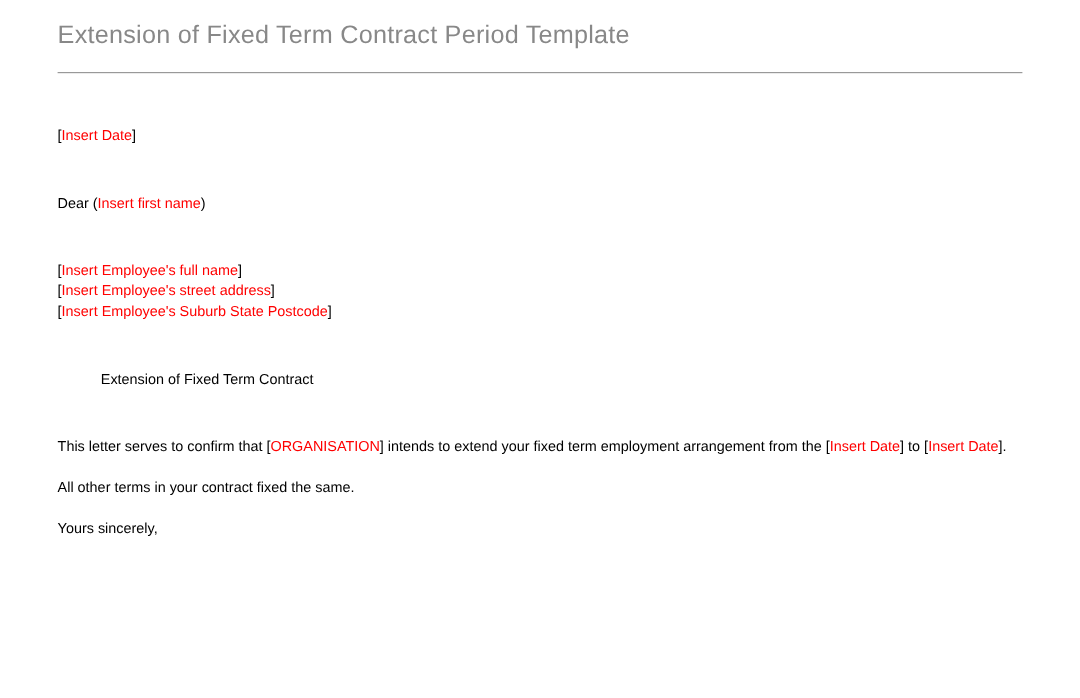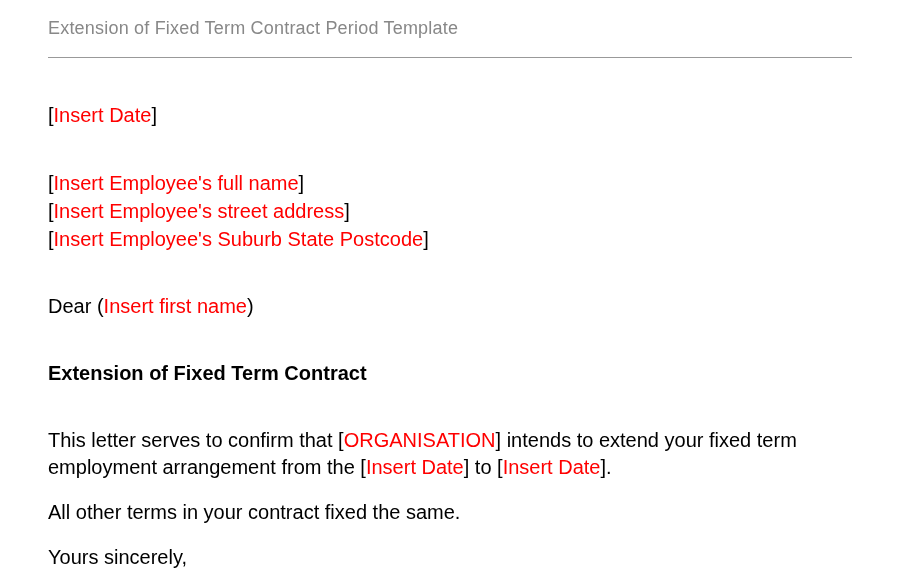--- a/index.html
+++ b/index.html
@@ -4,72 +4,73 @@
   <style>
     * { margin: 0; padding: 0; box-sizing: border-box; }
     body {
       font-family: Arial, Helvetica, sans-serif;
       background: #ffffff;
       width: 900px;
       height: 582px;
       padding: 18px 48px 0 48px;
     }
     .page-title {
-      font-size: 18px;
+      font-size: 21px;
       color: #888888;
       font-weight: 400;
       margin-bottom: 18px;
       letter-spacing: 0.2px;
     }
     .hr {
       border: none;
       border-top: 1px solid #999999;
       margin-bottom: 44px;
     }
     .letter {
-      font-size: 20px;
+      font-size: 12px;
       color: #000000;
       line-height: 1.35;
     }
     .placeholder { color: #ff0000; }
     .black { color: #000000; }
     .block { margin-bottom: 40px; }
     .subject {
-      font-weight: bold;
+      font-weight: normal;
       margin-bottom: 40px;
+      margin-left: 36px;
     }
     .para { margin-bottom: 18px; }
     .addr-line { line-height: 1.4; }
   </style>
 </head>
 <body>
 
 <h1 class="page-title">Extension of Fixed Term Contract Period Template</h1>
 <hr class="hr">
 
 <div class="letter">
 
   <div class="block">
     <span class="black">[</span><span class="placeholder">Insert Date</span><span class="black">]</span>
   </div>
 
   <div class="block">
+    <span class="black">Dear (</span><span class="placeholder">Insert first name</span><span class="black">)</span>
+  </div>
+
+  <div class="block">
     <div class="addr-line">
       <span class="black">[</span><span class="placeholder">Insert Employee's full name</span><span class="black">]</span>
     </div>
     <div class="addr-line">
       <span class="black">[</span><span class="placeholder">Insert Employee's street address</span><span class="black">]</span>
     </div>
     <div class="addr-line">
       <span class="black">[</span><span class="placeholder">Insert Employee's Suburb State Postcode</span><span class="black">]</span>
     </div>
-  </div>
-
-  <div class="block">
-    <span class="black">Dear (</span><span class="placeholder">Insert first name</span><span class="black">)</span>
   </div>
 
   <div class="subject">Extension  of Fixed Term Contract</div>
 
   <div class="para">
     <span class="black">This letter serves to confirm that [</span><span class="placeholder">ORGANISATION</span><span class="black">]  intends to extend your fixed term employment arrangement  from the [</span><span class="placeholder">Insert Date</span><span class="black">] to [</span><span class="placeholder">Insert Date</span><span class="black">].</span>
   </div>
 
   <div class="para">All other terms in your contract fixed the same.</div>
 

